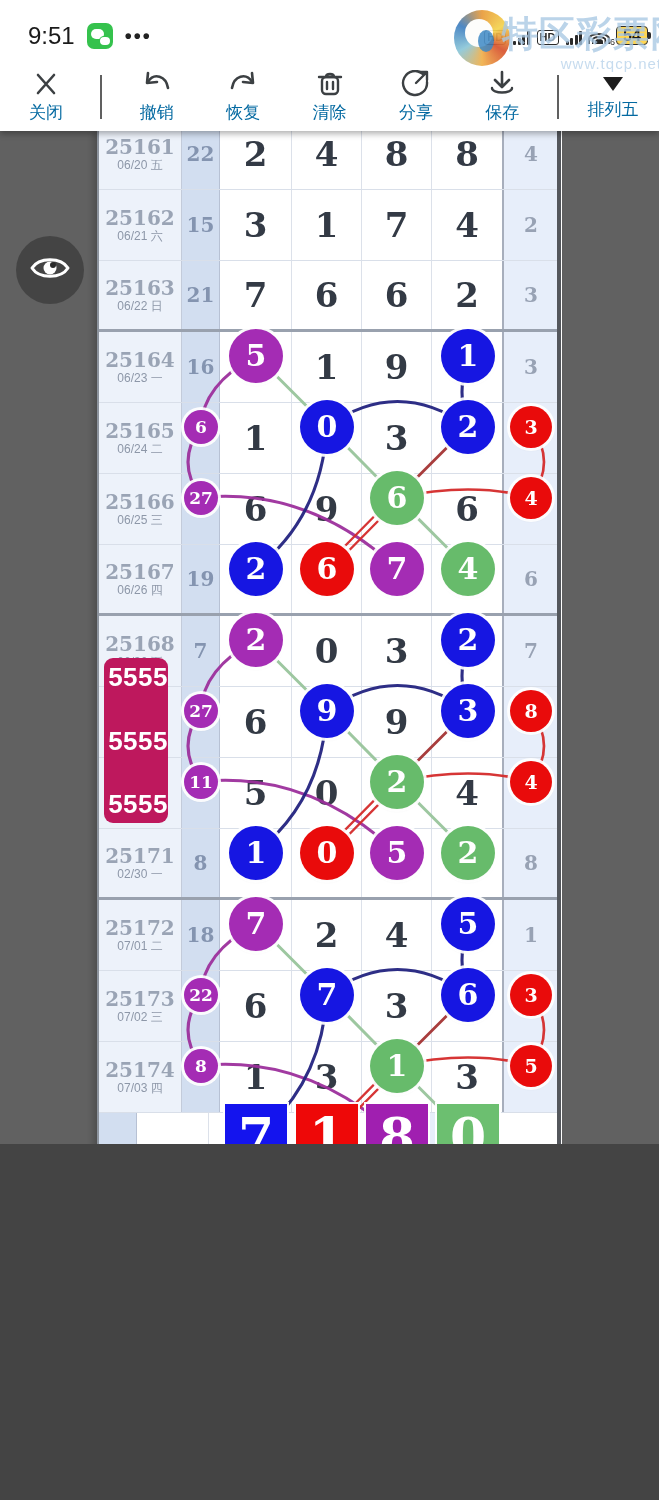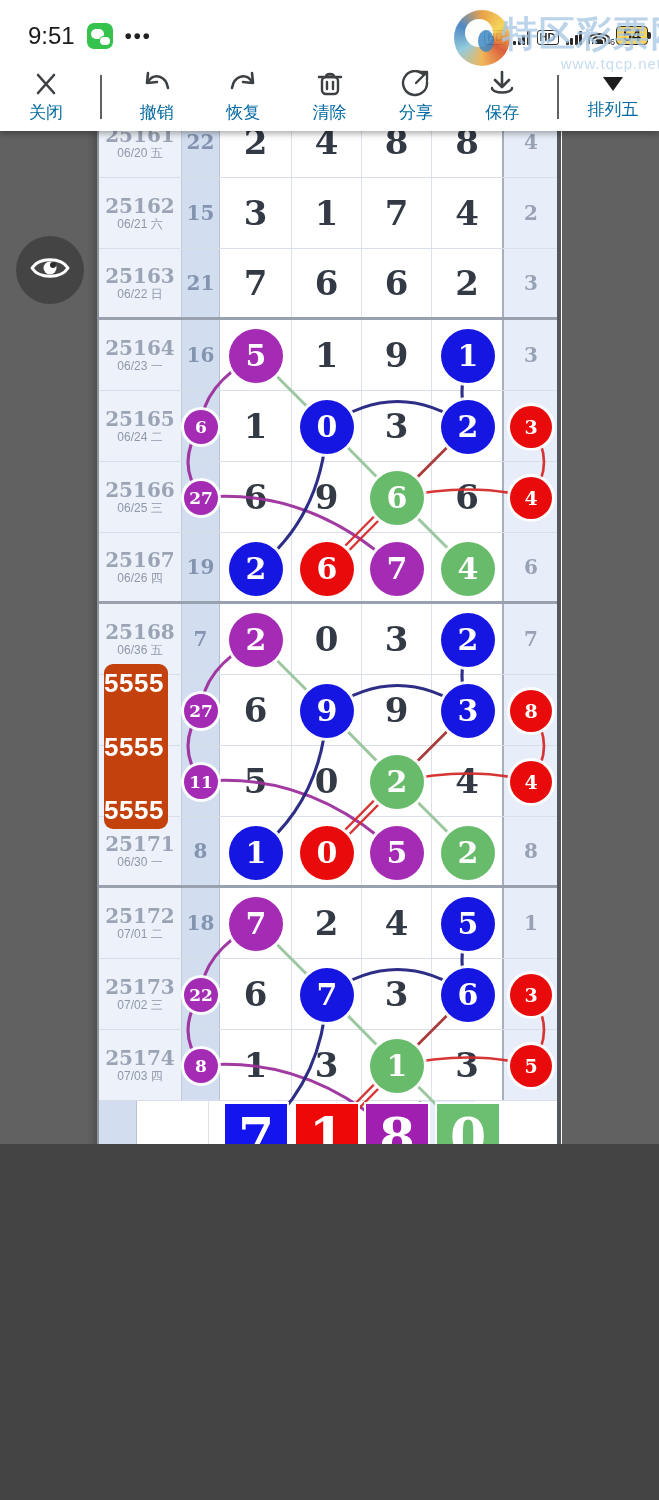--- a/index.html
+++ b/index.html
@@ -41,21 +41,21 @@
            display:flex;align-items:center;justify-content:space-between;padding:0 14px;box-sizing:border-box;
            box-shadow:0 3px 6px rgba(0,0,0,.30);}
   .tool{display:flex;flex-direction:column;align-items:center;gap:3px;width:64px;cursor:pointer;}
   .tool svg{display:block;}
   .tool-label{font-size:17px;color:#0369a1;white-space:nowrap;}
   .tb-div{width:2px;height:44px;background:#444;opacity:.85;}
   
   .chart-area{position:absolute;left:97px;top:131px;width:463px;height:1294px;background:#fff;overflow:hidden;
               border-left:2px solid #8d949e;box-shadow:-4px 0 6px rgba(0,0,0,.18);}
   .chart-edge{position:absolute;left:557px;top:131px;width:4px;height:1294px;background:#54575c;z-index:6;}
-  .rows{position:absolute;left:0;top:0;width:460px;}
+  .rows{position:absolute;left:0;top:12px;width:460px;}
   .row{display:flex;height:71px;box-sizing:border-box;border-bottom:1px solid #d9dfe9;}
   .row.group-end{border-bottom:3px solid #99a1ae;}
   .cell{box-sizing:border-box;display:flex;align-items:center;justify-content:center;}
   .c-period{width:83px;background:#edf2fa;border-right:1px solid #c3cbda;flex-direction:column;line-height:1.1;}
   .p-num{font-family:"DejaVu Serif","Liberation Serif",serif;font-weight:700;font-size:20px;color:#9aa4b5;}
   .p-date{font-size:12px;color:#8d97a8;margin-top:1px;}
   .c-sum{width:38px;background:#d2def0;border-right:1px solid #b7c1d4;
          font-family:"DejaVu Serif","Liberation Serif",serif;font-weight:700;font-size:20px;color:#8494b0;}
   .c-d{width:72px;border-right:1px solid #dce1ea;font-family:"DejaVu Serif","Liberation Serif",serif;
        font-weight:700;font-size:34px;color:#333a45;background:#fff;}
@@ -67,22 +67,22 @@
   .olay{position:absolute;left:0;top:0;width:460px;height:1294px;z-index:4;pointer-events:none;}
   .circ{position:absolute;transform:translate(-50%,-50%);border-radius:50%;display:flex;align-items:center;justify-content:center;
         color:#fff;font-family:"DejaVu Serif","Liberation Serif",serif;font-weight:700;
         box-shadow:0 0 0 3px rgba(255,255,255,.92),0 1px 3px rgba(0,0,0,.25);}
   .circ.big{width:54px;height:54px;font-size:30px;}
   .circ.small{width:34px;height:34px;font-size:17px;}
   .circ.mid{width:42px;height:42px;font-size:19px;}
   .sq{position:absolute;transform:translate(-50%,-50%);width:62px;height:66px;display:flex;align-items:center;justify-content:center;
       color:#fff;font-family:"DejaVu Serif","Liberation Serif",serif;font-weight:700;font-size:52px;
       box-shadow:0 0 0 2px rgba(255,255,255,.95);}
-  .note5555{position:absolute;left:5px;top:527px;width:64px;height:165px;background:#c2410c;border-radius:9px;z-index:5;
-            display:flex;flex-direction:column;justify-content:space-between;align-items:flex-start;padding:6px 0;box-sizing:border-box;margin-top:6px;}
+  .note5555{position:absolute;left:5px;top:527px;width:64px;height:165px;background:#be185d;border-radius:9px;z-index:5;
+            display:flex;flex-direction:column;justify-content:space-between;align-items:flex-end;padding:6px 0;box-sizing:border-box;}
   .note5555 span{color:#fff;font-weight:700;font-size:26px;letter-spacing:.5px;line-height:1;}
   
   .fbtn{position:absolute;border-radius:50%;display:flex;align-items:center;justify-content:center;z-index:40;cursor:pointer;}
   .eye-btn{left:16px;top:236px;width:68px;height:68px;background:rgba(42,42,42,.52);}
   .sync-btn{left:32px;top:1261px;width:50px;height:50px;background:#57b957;}
   .draw-btn{left:33px;top:1335px;width:54px;height:54px;background:#1414cc;box-shadow:0 0 0 8px rgba(25,25,25,.30);}
   .lock-btn{left:295px;top:1323px;width:70px;height:70px;background:rgba(125,125,125,.88);}
   .settings-panel{position:absolute;left:460px;top:1317px;width:230px;height:76px;background:rgba(92,92,92,.82);
                   border-radius:16px;z-index:40;display:flex;align-items:center;gap:12px;padding-left:34px;box-sizing:border-box;}
   .sp-label{color:#f2f2f2;font-size:22px;cursor:pointer;}
@@ -326,21 +326,21 @@
           <div class="cell c-sum"></div>
           <div class="cell c-d c-d1">5</div>
           <div class="cell c-d c-d2">0</div>
           <div class="cell c-d c-d3"></div>
           <div class="cell c-d c-d4">4</div>
           <div class="cell c-extra"></div>
         </div>
         <div class="row group-end">
           <div class="cell c-period">
             <span class="p-num">25171</span>
-            <span class="p-date">06/30 一</span>
+            <span class="p-date">02/30 一</span>
           </div>
           <div class="cell c-sum">8</div>
           <div class="cell c-d c-d1"></div>
           <div class="cell c-d c-d2"></div>
           <div class="cell c-d c-d3"></div>
           <div class="cell c-d c-d4"></div>
           <div class="cell c-extra">8</div>
         </div>
         <div class="row">
           <div class="cell c-period">

